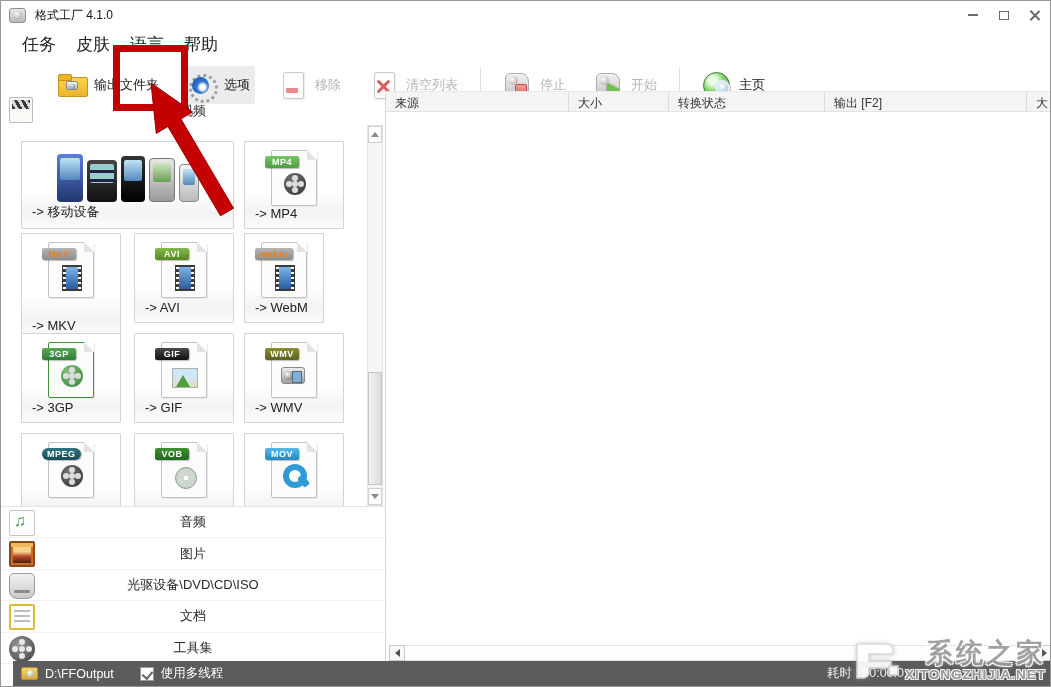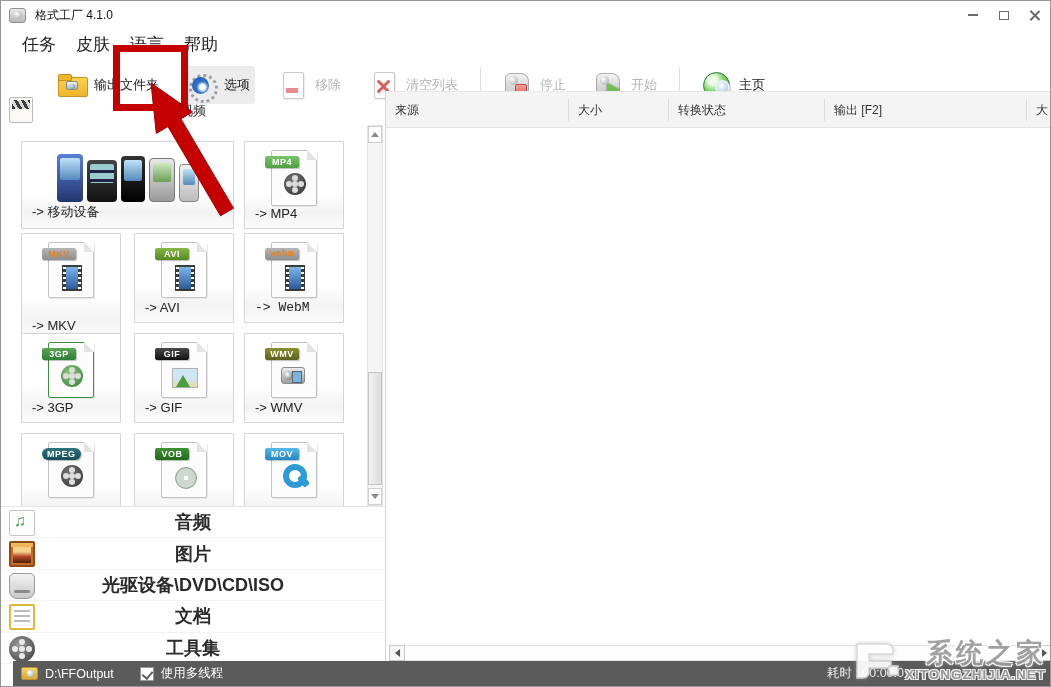--- a/index.html
+++ b/index.html
@@ -162,42 +162,42 @@
   .tri-left { width:0; height:0; border-top:4px solid transparent; border-bottom:4px solid transparent;
       border-right:5px solid #555; }
   .tri-right { width:0; height:0; border-top:4px solid transparent; border-bottom:4px solid transparent;
       border-left:5px solid #555; }
   .vs-thumb { position:absolute; left:0; top:246px; width:14px; height:113px;
       background:linear-gradient(90deg,#f2f2f2,#dcdcdc); border:1px solid #c4c4c4; }
 
   
   .cats { position:absolute; top:505px; left:0; width:384px; border-top:1px solid #e6e6e6; background:#fff; }
   .cat { position:relative; height:31.4px; display:flex; align-items:center; border-bottom:1px solid #f3f3f3; }
-  .cat-label { flex:1; text-align:center; font-size:18px; color:#2a2a2a;font-weight:bold; }
+  .cat-label { flex:1; text-align:center; font-size:13px; color:#2a2a2a; }
   .cat-ic { position:absolute; left:8px; top:3px; width:26px; height:26px; }
   .ci-audio { background:#fdfdfd; border:1px solid #c4c4c4; border-radius:2px; }
   .ci-audio::after { content:"♫"; position:absolute; left:4px; top:1px; font-size:16px; color:#3f9a3f; }
   .ci-pic { background:linear-gradient(#f0b75a 0 18%, #c96a2a 19% 100%); border:2px solid #8a4a1a; border-radius:2px; }
   .ci-pic::after { content:""; position:absolute; left:2px; top:4px; right:2px; bottom:2px;
       background:linear-gradient(#f7d08a 30%, #b5432a 60%, #4a2410); }
   .ci-doc { background:#fff; border:2px solid #e0b83a; border-radius:2px; }
   .ci-doc::after { content:""; position:absolute; left:3px; top:4px; width:16px; height:14px;
       background:repeating-linear-gradient(#bbb 0 2px, #fff 2px 5px); }
   .ci-drive { background:linear-gradient(#f2f2f2,#c9c9c9); border:1px solid #9a9a9a; border-radius:5px 5px 8px 8px; }
   .ci-drive::after { content:""; position:absolute; left:4px; bottom:5px; right:4px; height:3px;
       background:#8a8a8a; border-radius:2px; }
   .ci-reel { border-radius:50%; background:radial-gradient(circle at 38% 35%, #9a9a9a, #3a3a3a); }
   .ci-reel::after { content:""; position:absolute; left:10px; top:10px; width:6px; height:6px; border-radius:50%;
       background:#e8e8e8; box-shadow:0 -7px 0 #e8e8e8, 0 7px 0 #e8e8e8, -7px 0 0 #e8e8e8, 7px 0 0 #e8e8e8; }
 
   
   .vdivider { position:absolute; left:384px; top:90px; width:1px; height:572px; background:#d6d6d6; }
   .rpanel { position:absolute; left:385px; top:90px; width:666px; height:572px; background:#fff; }
-  .thead { display:flex; height:37px; background:#f4f4f4; border-top:1px solid #e8e8e8;
-      border-bottom:1px solid #e3e3e3;align-items:center; }
+  .thead { display:flex; height:21px; background:#f4f4f4; border-top:1px solid #e8e8e8;
+      border-bottom:1px solid #e3e3e3; }
   .th { font-size:12px; color:#333; line-height:22px; padding-left:9px; border-right:1px solid #dcdcdc;
       overflow:hidden; white-space:nowrap; }
   .th0 { width:183px; } .th1 { width:100px; } .th2 { width:156px; } .th3 { width:202px; } .th4 { flex:1; border-right:none; }
   .hscroll { position:absolute; left:3px; right:0; bottom:2px; height:16px; display:flex; }
   .hs-btn { width:16px; height:16px; background:#f8f8f8; border:1px solid #c9c9c9;
       display:flex; align-items:center; justify-content:center; }
   .hs-track { flex:1; background:#fdfdfd; border:1px solid #e4e4e4; border-left:none; border-right:none; }
 
   
   .statusbar { position:absolute; left:12px; bottom:0; width:100%; height:25px; background:#5b5b5b;
@@ -339,21 +339,21 @@
       </div>
       <div class="tile-label">-&gt; MKV</div>
     </div>
     <div class="tile" style="left:133px; top:107px; width:100px; height:90px;">
       <div class="sheet">
         <div class="badge b-avi">AVI</div>
         <div class="g-strip"></div>
       </div>
       <div class="tile-label">-&gt; AVI</div>
     </div>
-    <div class="tile" style="left:243px; top:107px; width:100px; height:90px;font-family:Liberation Mono, monospace;">
+    <div class="tile" style="left:243px; top:107px; width:80px; height:90px;">
       <div class="sheet">
         <div class="badge b-gray">webm</div>
         <div class="g-strip"></div>
       </div>
       <div class="tile-label">-&gt; WebM</div>
     </div>
 
     <div class="tile" style="left:20px; top:207px; width:100px; height:90px;">
       <div class="sheet green">
         <div class="badge b-3gp">3GP</div>

